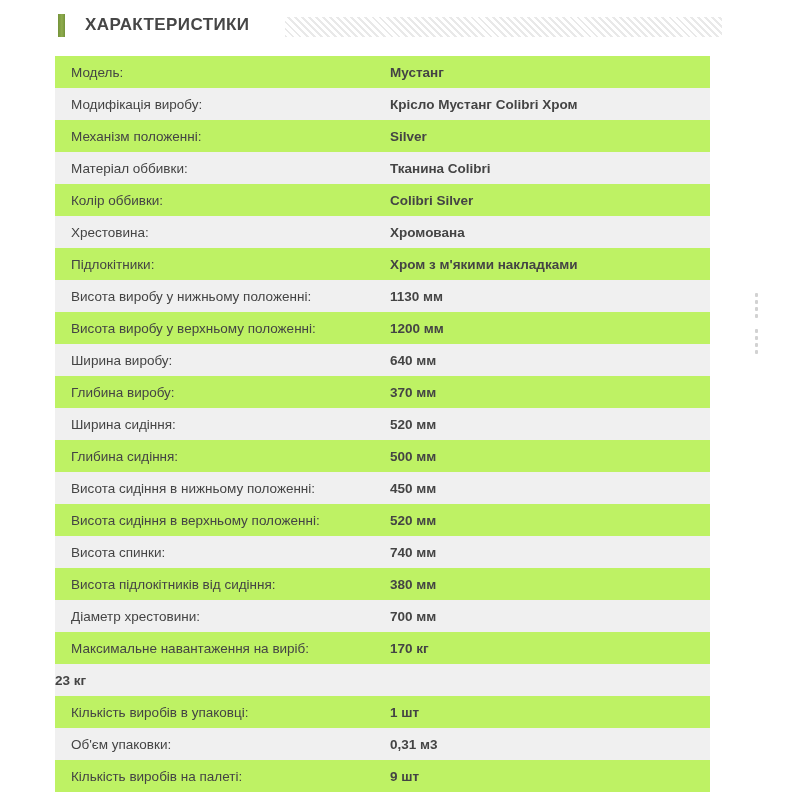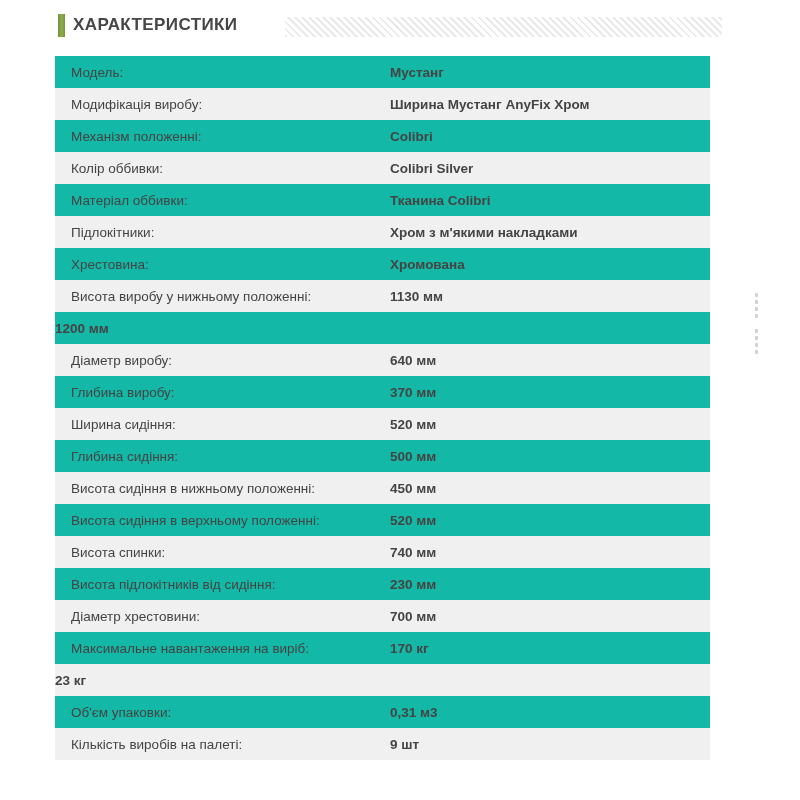--- a/index.html
+++ b/index.html
@@ -20,21 +20,21 @@
     top: 13px; left: 58px;
     display: flex;
     align-items: center;
     height: 24px;
   }
   .accent-bar {
     width: 7px; height: 23px;
     background: linear-gradient(90deg, #74933a 0%, #8fac4e 55%, #74933a 100%);
   }
   .page-title {
-    margin-left: 8px;
+    margin-left: 20px;
     font-size: 17px;
     font-weight: bold;
     color: #464646;
     letter-spacing: 0.4px;
     white-space: nowrap;
   }
   .stripes {
     position: absolute;
     left: 285px; top: 17px;
     width: 437px; height: 20px;
@@ -50,21 +50,21 @@
     position: absolute;
     left: 55px; top: 56px;
     width: 655px;
   }
   .row {
     display: flex;
     align-items: center;
     height: 32px;
     font-size: 13.5px;
     color: #444444;
-    background: #14b8a6;
+    background: #bef264;
   }
   .row:nth-child(even) { background: #f0f0f0; }
   .cell.label {
     width: 335px;
     padding-left: 16px;
     white-space: nowrap;
     overflow: hidden;
   }
   .cell.value {
     flex: 1;
@@ -100,51 +100,52 @@
 
   <div class="stripes"></div>
 
   <div class="spec-table">
       <div class="row">
         <div class="cell label">Модель:</div>
         <div class="cell value">Мустанг</div>
       </div>
       <div class="row">
         <div class="cell label">Модифікація виробу:</div>
-        <div class="cell value">Ширина Мустанг AnyFix Хром</div>
+        <div class="cell value">Крісло Мустанг Colibri Хром</div>
       </div>
       <div class="row">
         <div class="cell label">Механізм положенні:</div>
-        <div class="cell value">Colibri</div>
+        <div class="cell value">Silver</div>
+      </div>
+      <div class="row">
+        <div class="cell label">Матеріал оббивки:</div>
+        <div class="cell value">Тканина Colibri</div>
       </div>
       <div class="row">
         <div class="cell label">Колір оббивки:</div>
         <div class="cell value">Colibri Silver</div>
       </div>
       <div class="row">
-        <div class="cell label">Матеріал оббивки:</div>
-        <div class="cell value">Тканина Colibri</div>
+        <div class="cell label">Хрестовина:</div>
+        <div class="cell value">Хромована</div>
       </div>
       <div class="row">
         <div class="cell label">Підлокітники:</div>
         <div class="cell value">Хром з м'якими накладками</div>
       </div>
       <div class="row">
-        <div class="cell label">Хрестовина:</div>
-        <div class="cell value">Хромована</div>
-      </div>
-      <div class="row">
         <div class="cell label">Висота виробу у нижньому положенні:</div>
         <div class="cell value">1130 мм</div>
       </div>
       <div class="row">
+        <div class="cell label">Висота виробу у верхньому положенні:</div>
         <div class="cell value">1200 мм</div>
       </div>
       <div class="row">
-        <div class="cell label">Діаметр виробу:</div>
+        <div class="cell label">Ширина виробу:</div>
         <div class="cell value">640 мм</div>
       </div>
       <div class="row">
         <div class="cell label">Глибина виробу:</div>
         <div class="cell value">370 мм</div>
       </div>
       <div class="row">
         <div class="cell label">Ширина сидіння:</div>
         <div class="cell value">520 мм</div>
       </div>
@@ -159,34 +160,38 @@
       <div class="row">
         <div class="cell label">Висота сидіння в верхньому положенні:</div>
         <div class="cell value">520 мм</div>
       </div>
       <div class="row">
         <div class="cell label">Висота спинки:</div>
         <div class="cell value">740 мм</div>
       </div>
       <div class="row">
         <div class="cell label">Висота підлокітників від сидіння:</div>
-        <div class="cell value">230 мм</div>
+        <div class="cell value">380 мм</div>
       </div>
       <div class="row">
         <div class="cell label">Діаметр хрестовини:</div>
         <div class="cell value">700 мм</div>
       </div>
       <div class="row">
         <div class="cell label">Максимальне навантаження на виріб:</div>
         <div class="cell value">170 кг</div>
       </div>
       <div class="row">
         <div class="cell value">23 кг</div>
       </div>
       <div class="row">
+        <div class="cell label">Кількість виробів в упаковці:</div>
+        <div class="cell value">1 шт</div>
+      </div>
+      <div class="row">
         <div class="cell label">Об'єм упаковки:</div>
         <div class="cell value">0,31 м3</div>
       </div>
       <div class="row">
         <div class="cell label">Кількість виробів на палеті:</div>
         <div class="cell value">9 шт</div>
       </div>
     </div>
 
   <div class="side-ticks ticks-a">

